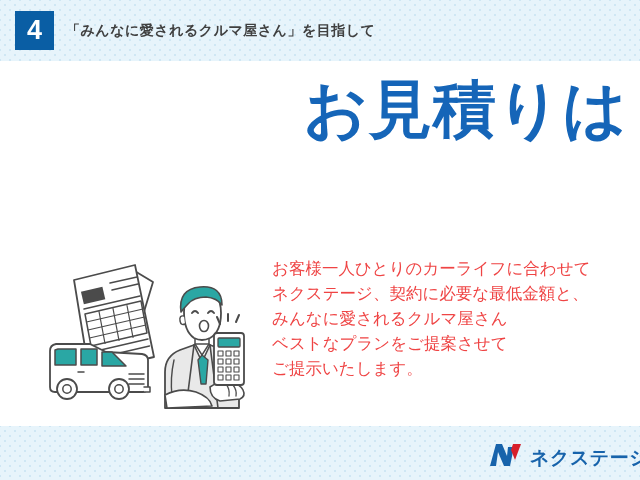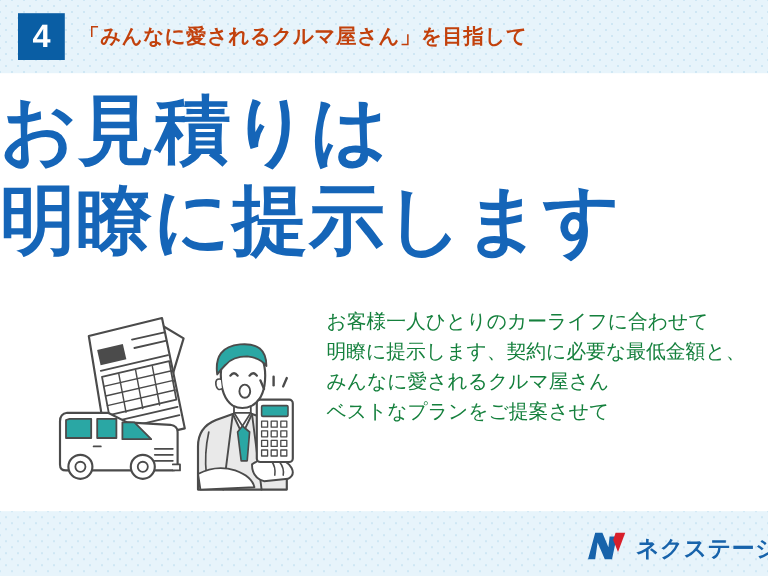--- a/index.html
+++ b/index.html
@@ -65,34 +65,34 @@
     align-items: center;
     justify-content: center;
     font-size: 27px;
     font-weight: bold;
     line-height: 1;
     letter-spacing: 0px;
     font-family: "Liberation Sans", "DejaVu Sans", sans-serif;
   }
   .header-title {
     margin-left: 12px;
-    color: #c2410c;
-    font-size: 17px;
+    color: #404040;
+    font-size: 14px;
     font-weight: bold;
     letter-spacing: 0.5px;
     white-space: nowrap;
   }
 
   
   .headline {
     position: absolute;
     left: 0;
     top: 78px;
     width: 628px;
-    text-align: left;
+    text-align: right;
     z-index: 3;
   }
   .headline-line {
     color: #1565b8;
     font-weight: bold;
     font-size: 63px;
     line-height: 1.0;
     letter-spacing: 1px;
     white-space: nowrap;
     display: block;
@@ -105,21 +105,21 @@
   
   .body-copy {
     position: absolute;
     left: 272px;
     top: 256px;
     width: 360px;
     z-index: 3;
   }
   .body-line {
     display: block;
-    color: #15803d;
+    color: #ef4444;
     font-size: 16.5px;
     line-height: 25px;
     white-space: nowrap;
     letter-spacing: 0px;
   }
 
   
   .illustration {
     position: absolute;
     left: 34px;
@@ -157,28 +157,28 @@
 
   <div class="dotband band-top"></div>
 
   <div class="header-row">
     <div class="num-badge">4</div>
     <div class="header-title">「みんなに愛されるクルマ屋さん」を目指して</div>
   </div>
 
   <div class="headline">
     <span class="headline-line l1">お見積りは</span>
-    <span class="headline-line l2">明瞭に提示します</span>
   </div>
 
   <div class="body-copy">
     <span class="body-line">お客様一人ひとりのカーライフに合わせて</span>
-    <span class="body-line">明瞭に提示します、契約に必要な最低金額と、</span>
+    <span class="body-line">ネクステージ、契約に必要な最低金額と、</span>
     <span class="body-line">みんなに愛されるクルマ屋さん</span>
     <span class="body-line">ベストなプランをご提案させて</span>
+    <span class="body-line">ご提示いたします。</span>
   </div>
 
   <div class="illustration">
     <svg width="234" height="162" viewBox="0 0 234 162" xmlns="http://www.w3.org/2000/svg">
       <g fill="none" stroke="#4b4b4b" stroke-width="1.8" stroke-linejoin="round" stroke-linecap="round">
 
         <g>
           <polygon points="99,14 119,26 93,112 68,100" fill="#ffffff" stroke="#4b4b4b"></polygon>
         </g>
 

